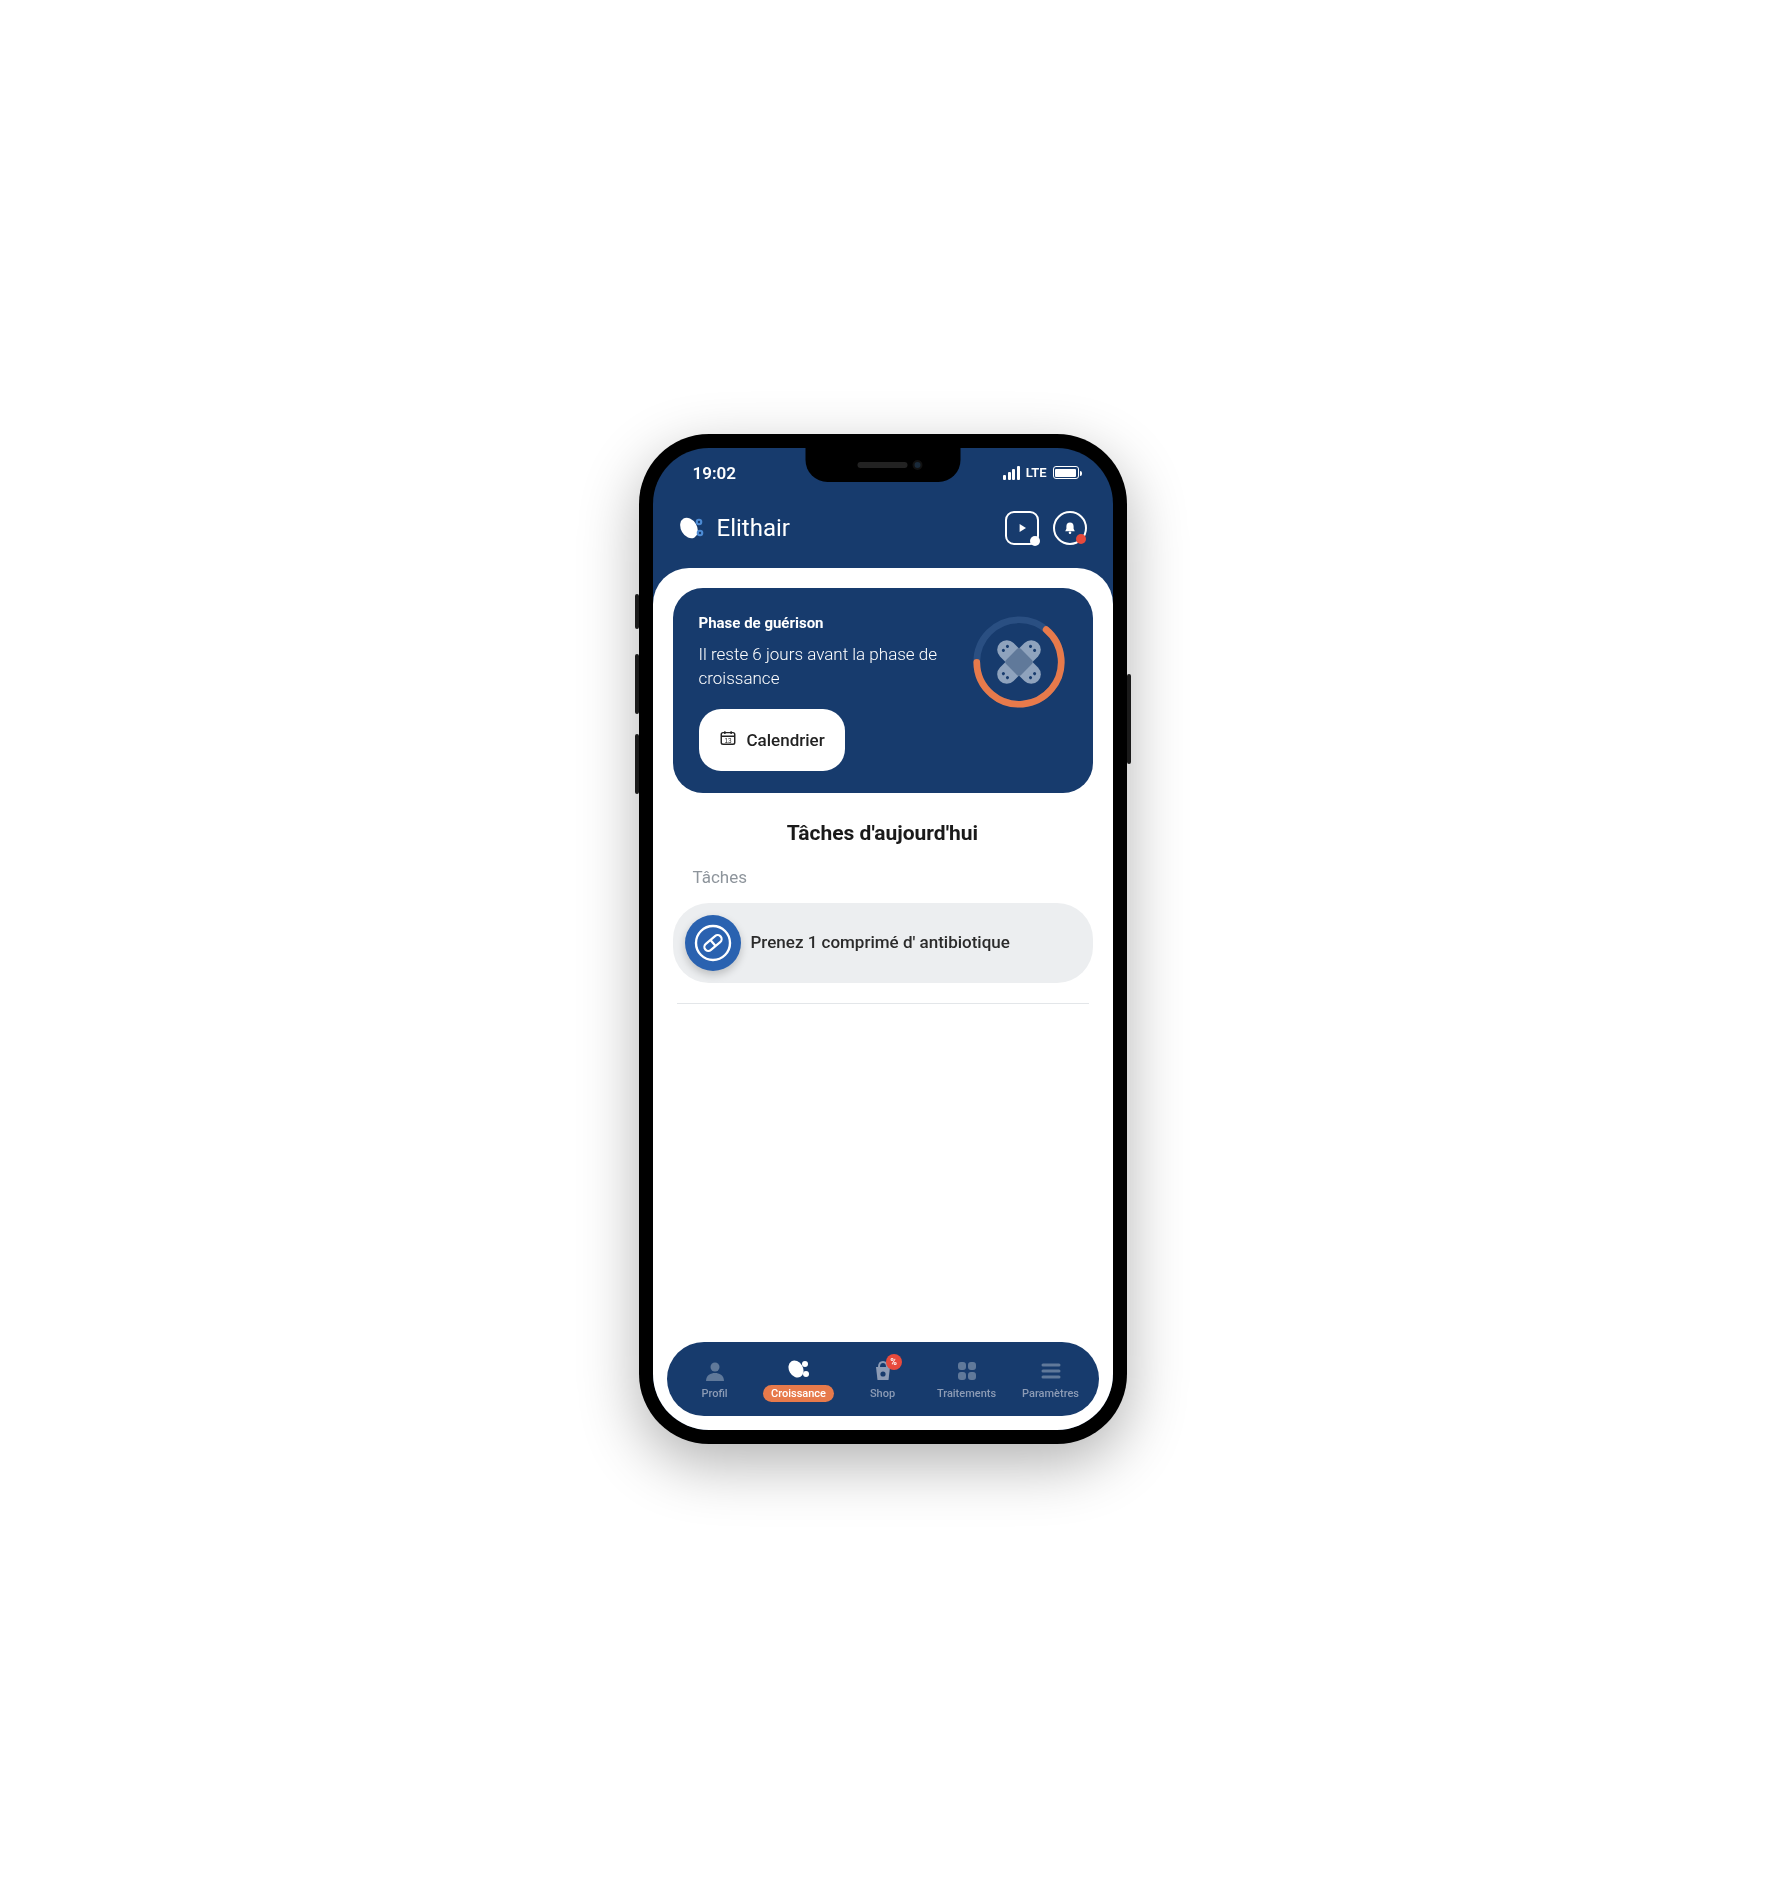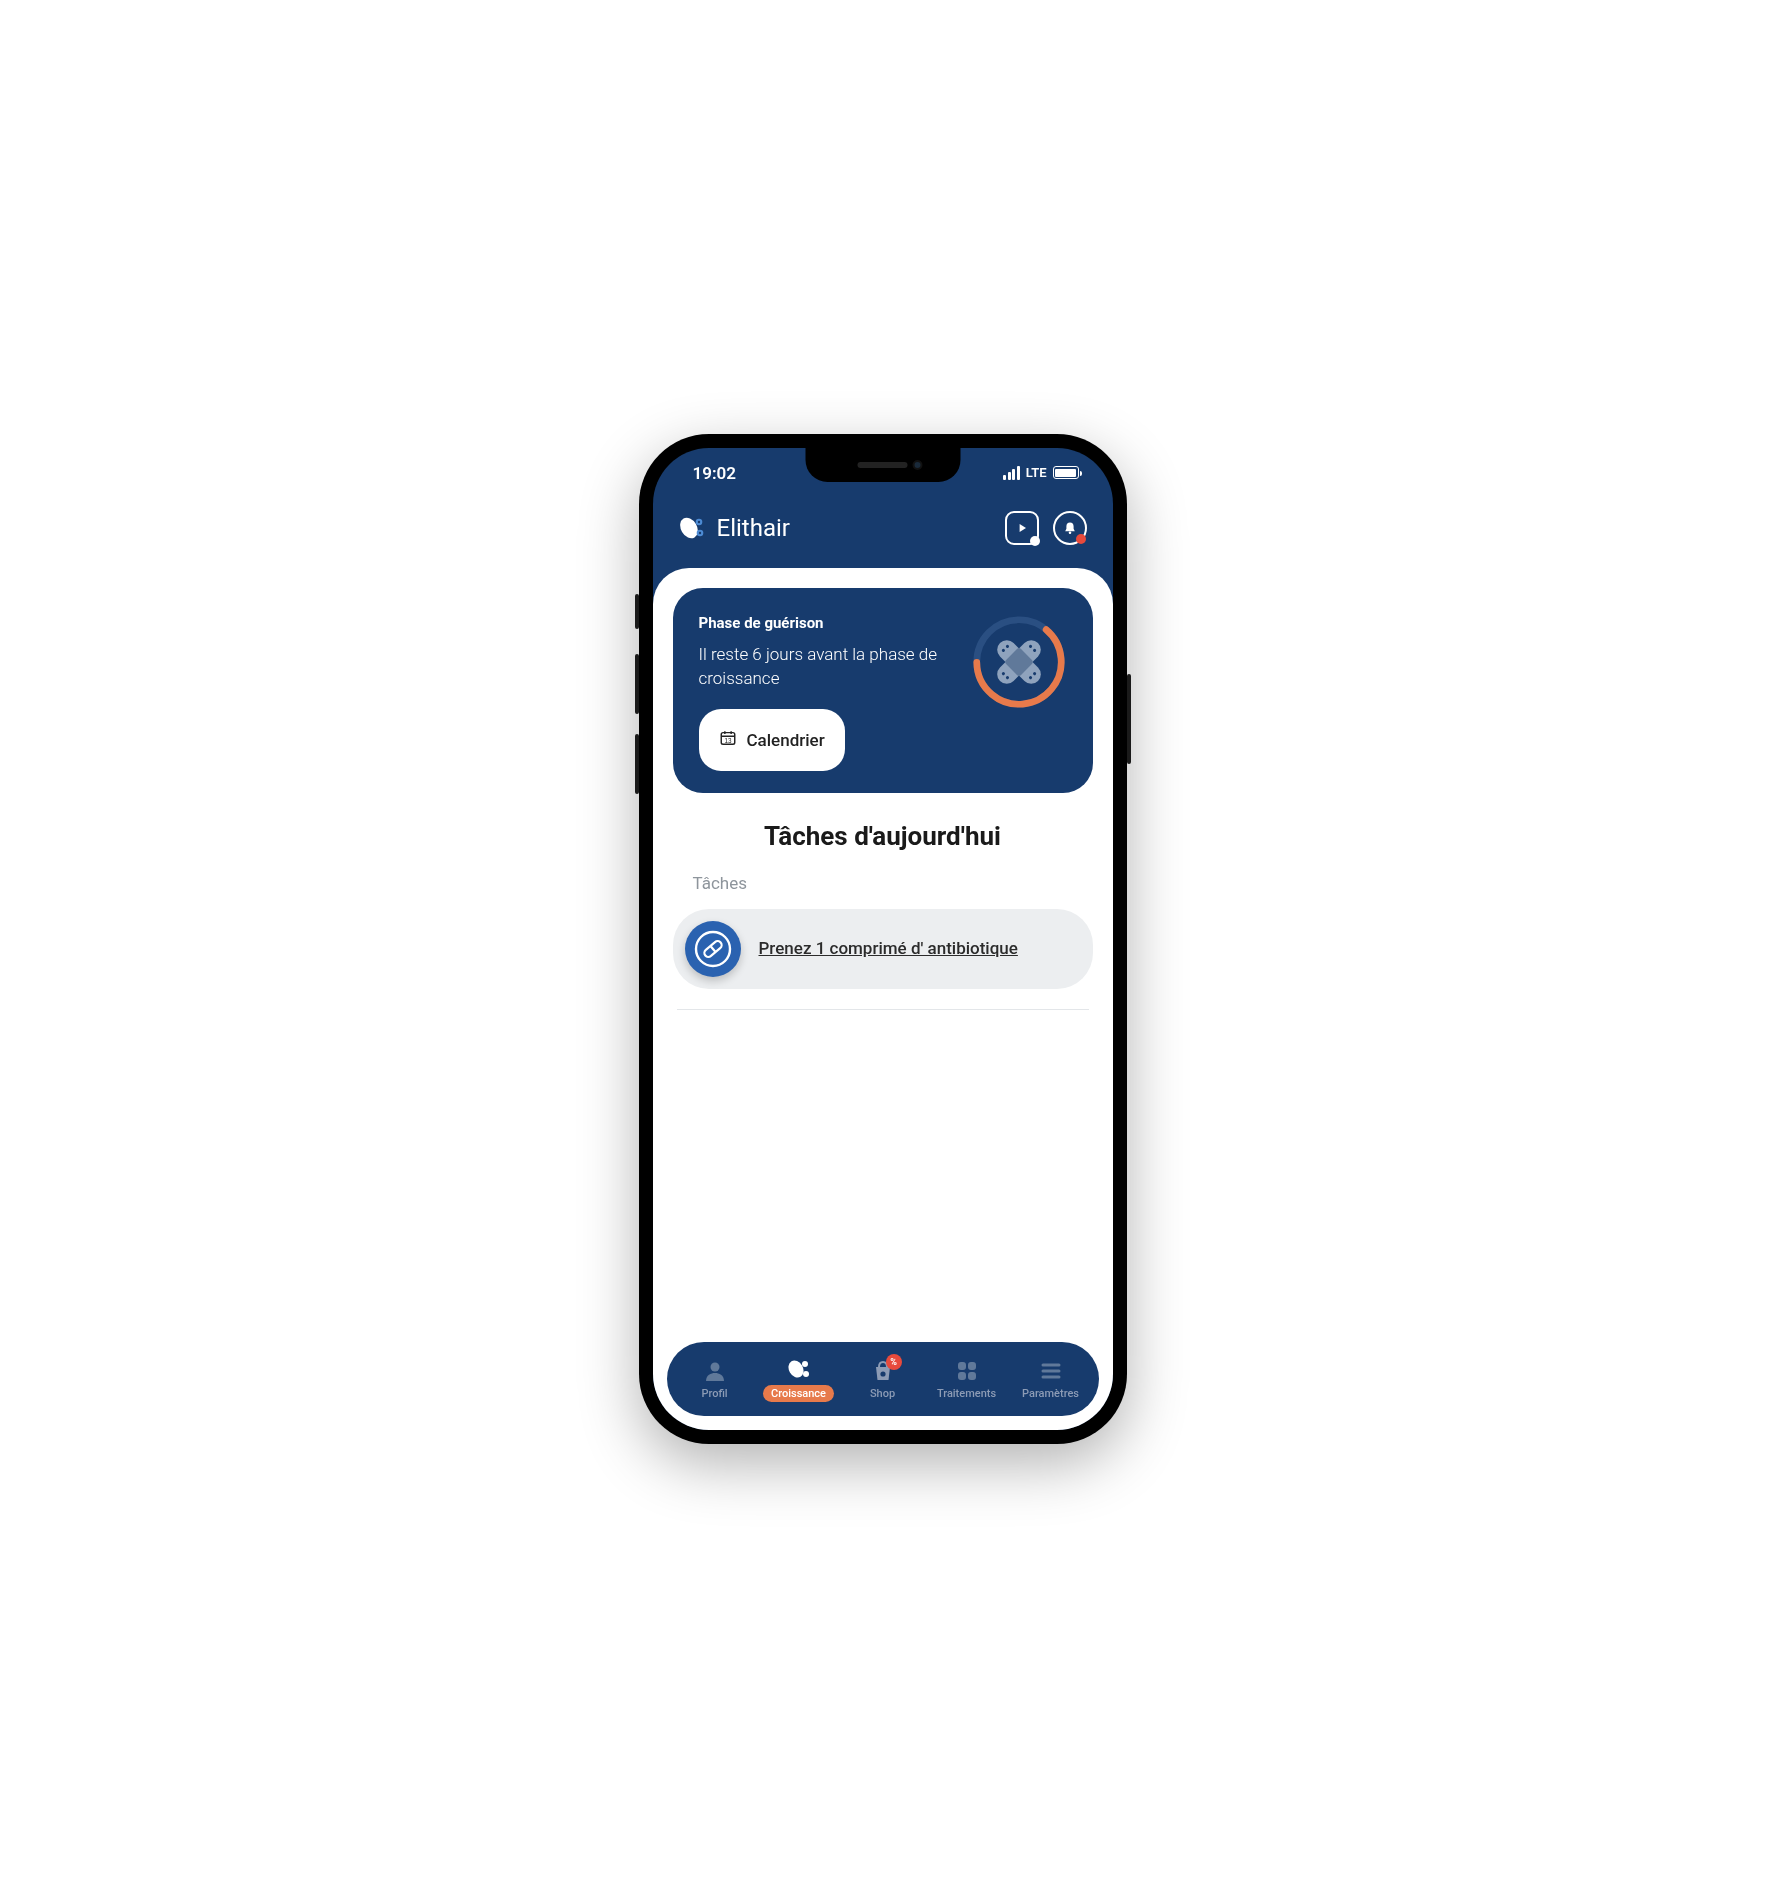--- a/index.html
+++ b/index.html
@@ -167,41 +167,40 @@
     display: inline-flex; align-items: center; gap: 10px;
     font-size: 17px; font-weight: 500;
   }
   .progress-ring {
     width: 96px; height: 96px; flex-shrink: 0;
     position: relative;
   }
 
   .section-title {
     text-align: center;
-    font-size: 26px;
+    font-size: 21px;
     font-weight: 700;
     color: #1a1a1a;
     margin: 28px 0 22px;
   }
   .tasks-label {
     color: #8e959c;
     font-size: 17px;
     margin-bottom: 16px;
     padding-left: 4px;
     margin-left: 16px;
   }
 
   .task {
     border-radius: 36px;
     display: flex;
     align-items: center;
-    gap: 18px;
+    gap: 10px;
     padding: 12px 26px 12px 12px;
     margin-bottom: 20px;
-    text-decoration: underline;
   }
   .task-1 { background: #eceef0; color: #2b2b2b; }
   .task-2 { background: #2a62b0; color: #fff; }
   .task-icon {
     width: 56px; height: 56px; border-radius: 50%;
     display: flex; align-items: center; justify-content: center;
     flex-shrink: 0;
   }
   .task-1 .task-icon { background: #2a62b0; box-shadow: 0 4px 8px rgba(0,0,0,0.2); }
   .task-2 .task-icon { background: transparent; border: 2.5px solid #fff; }

